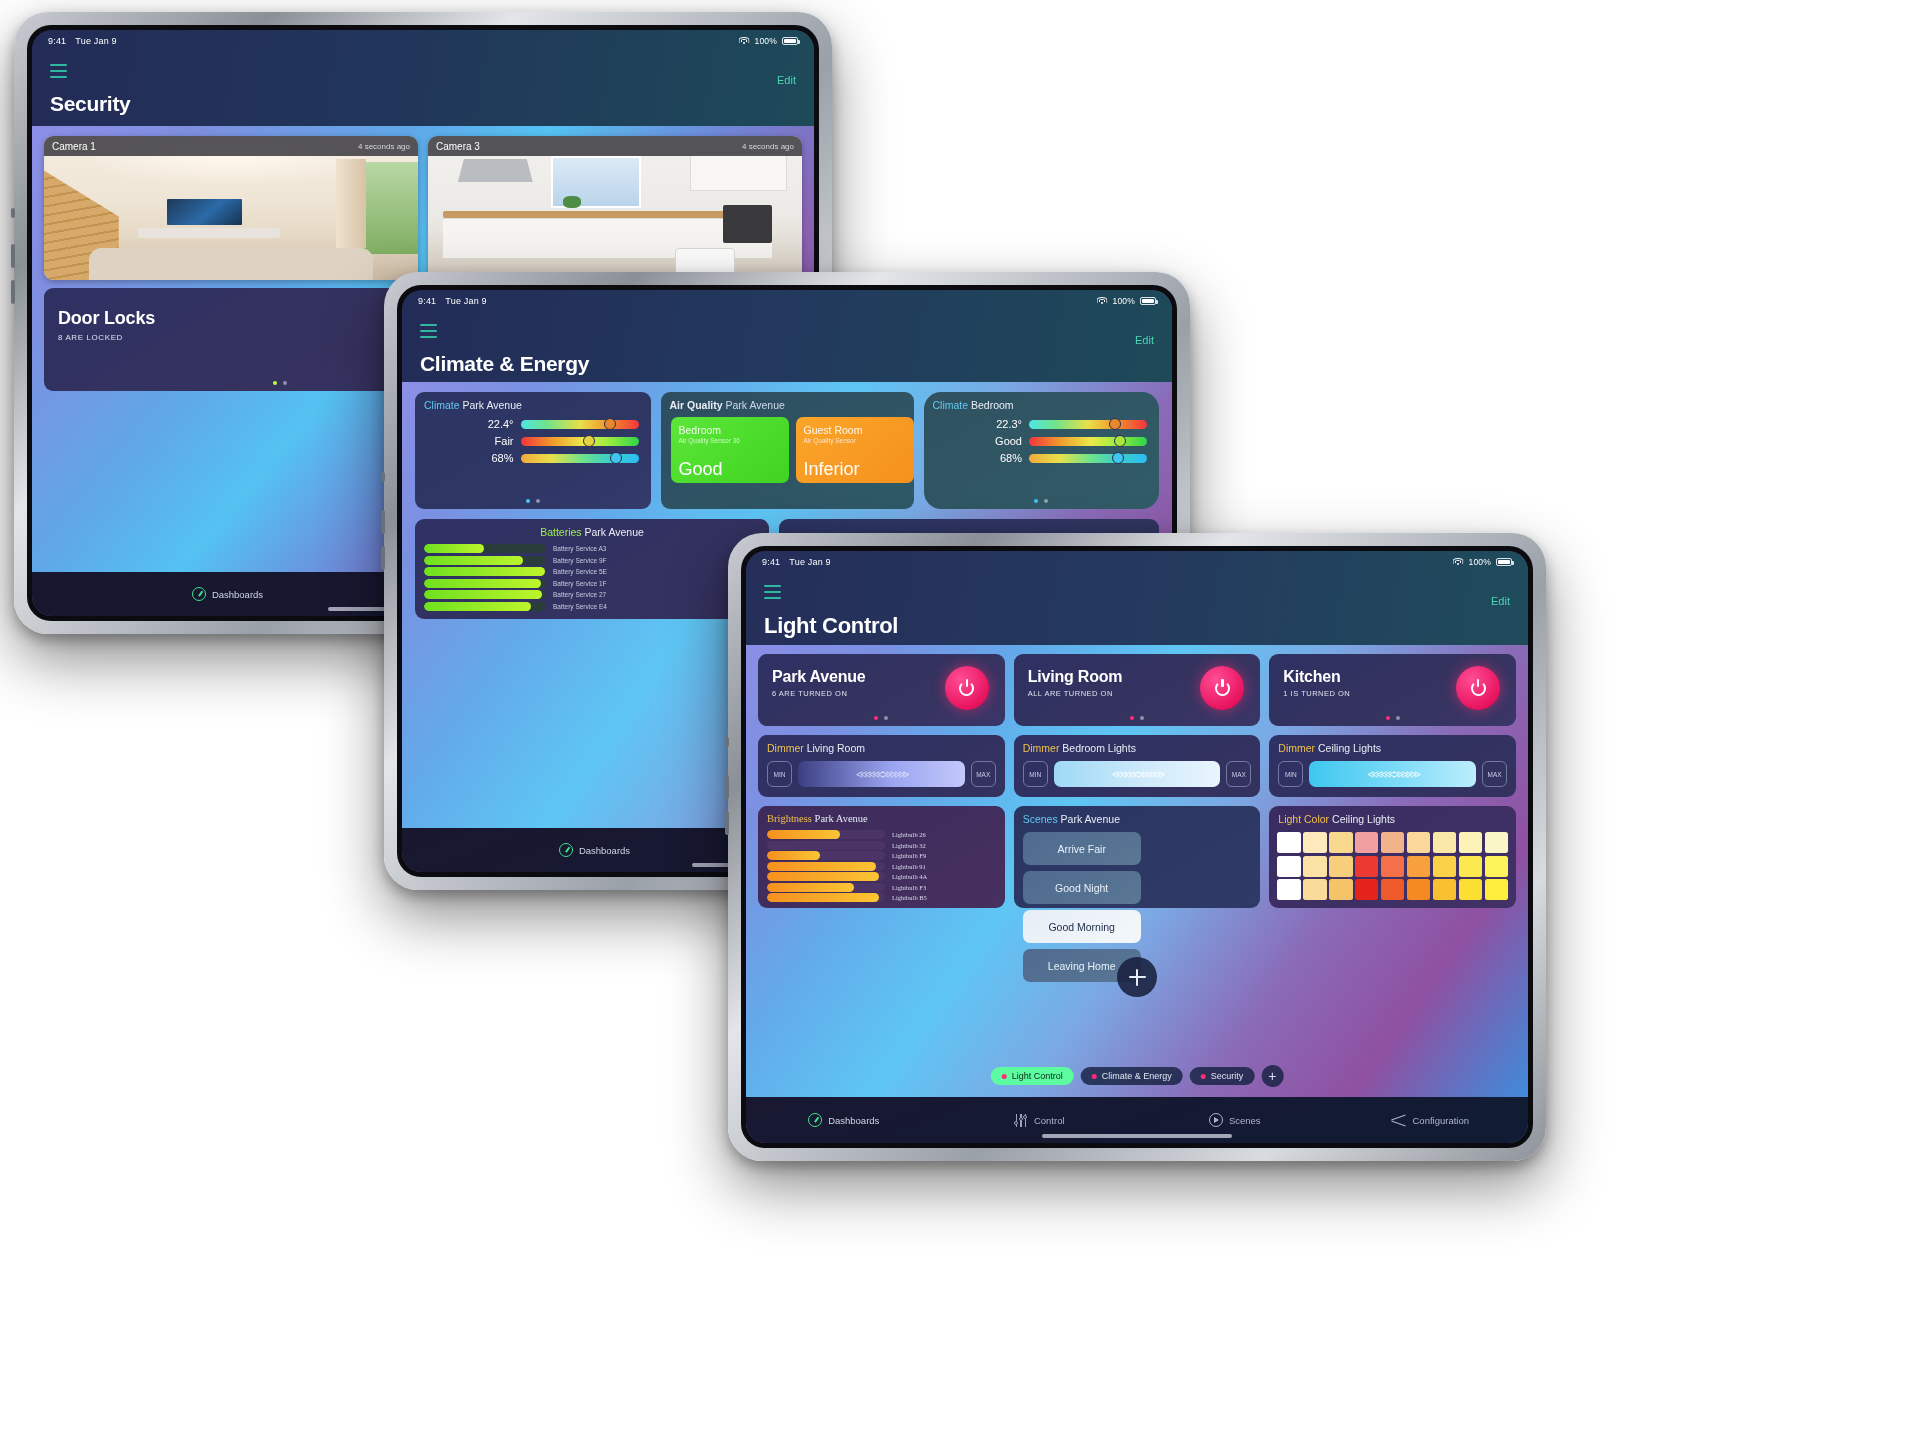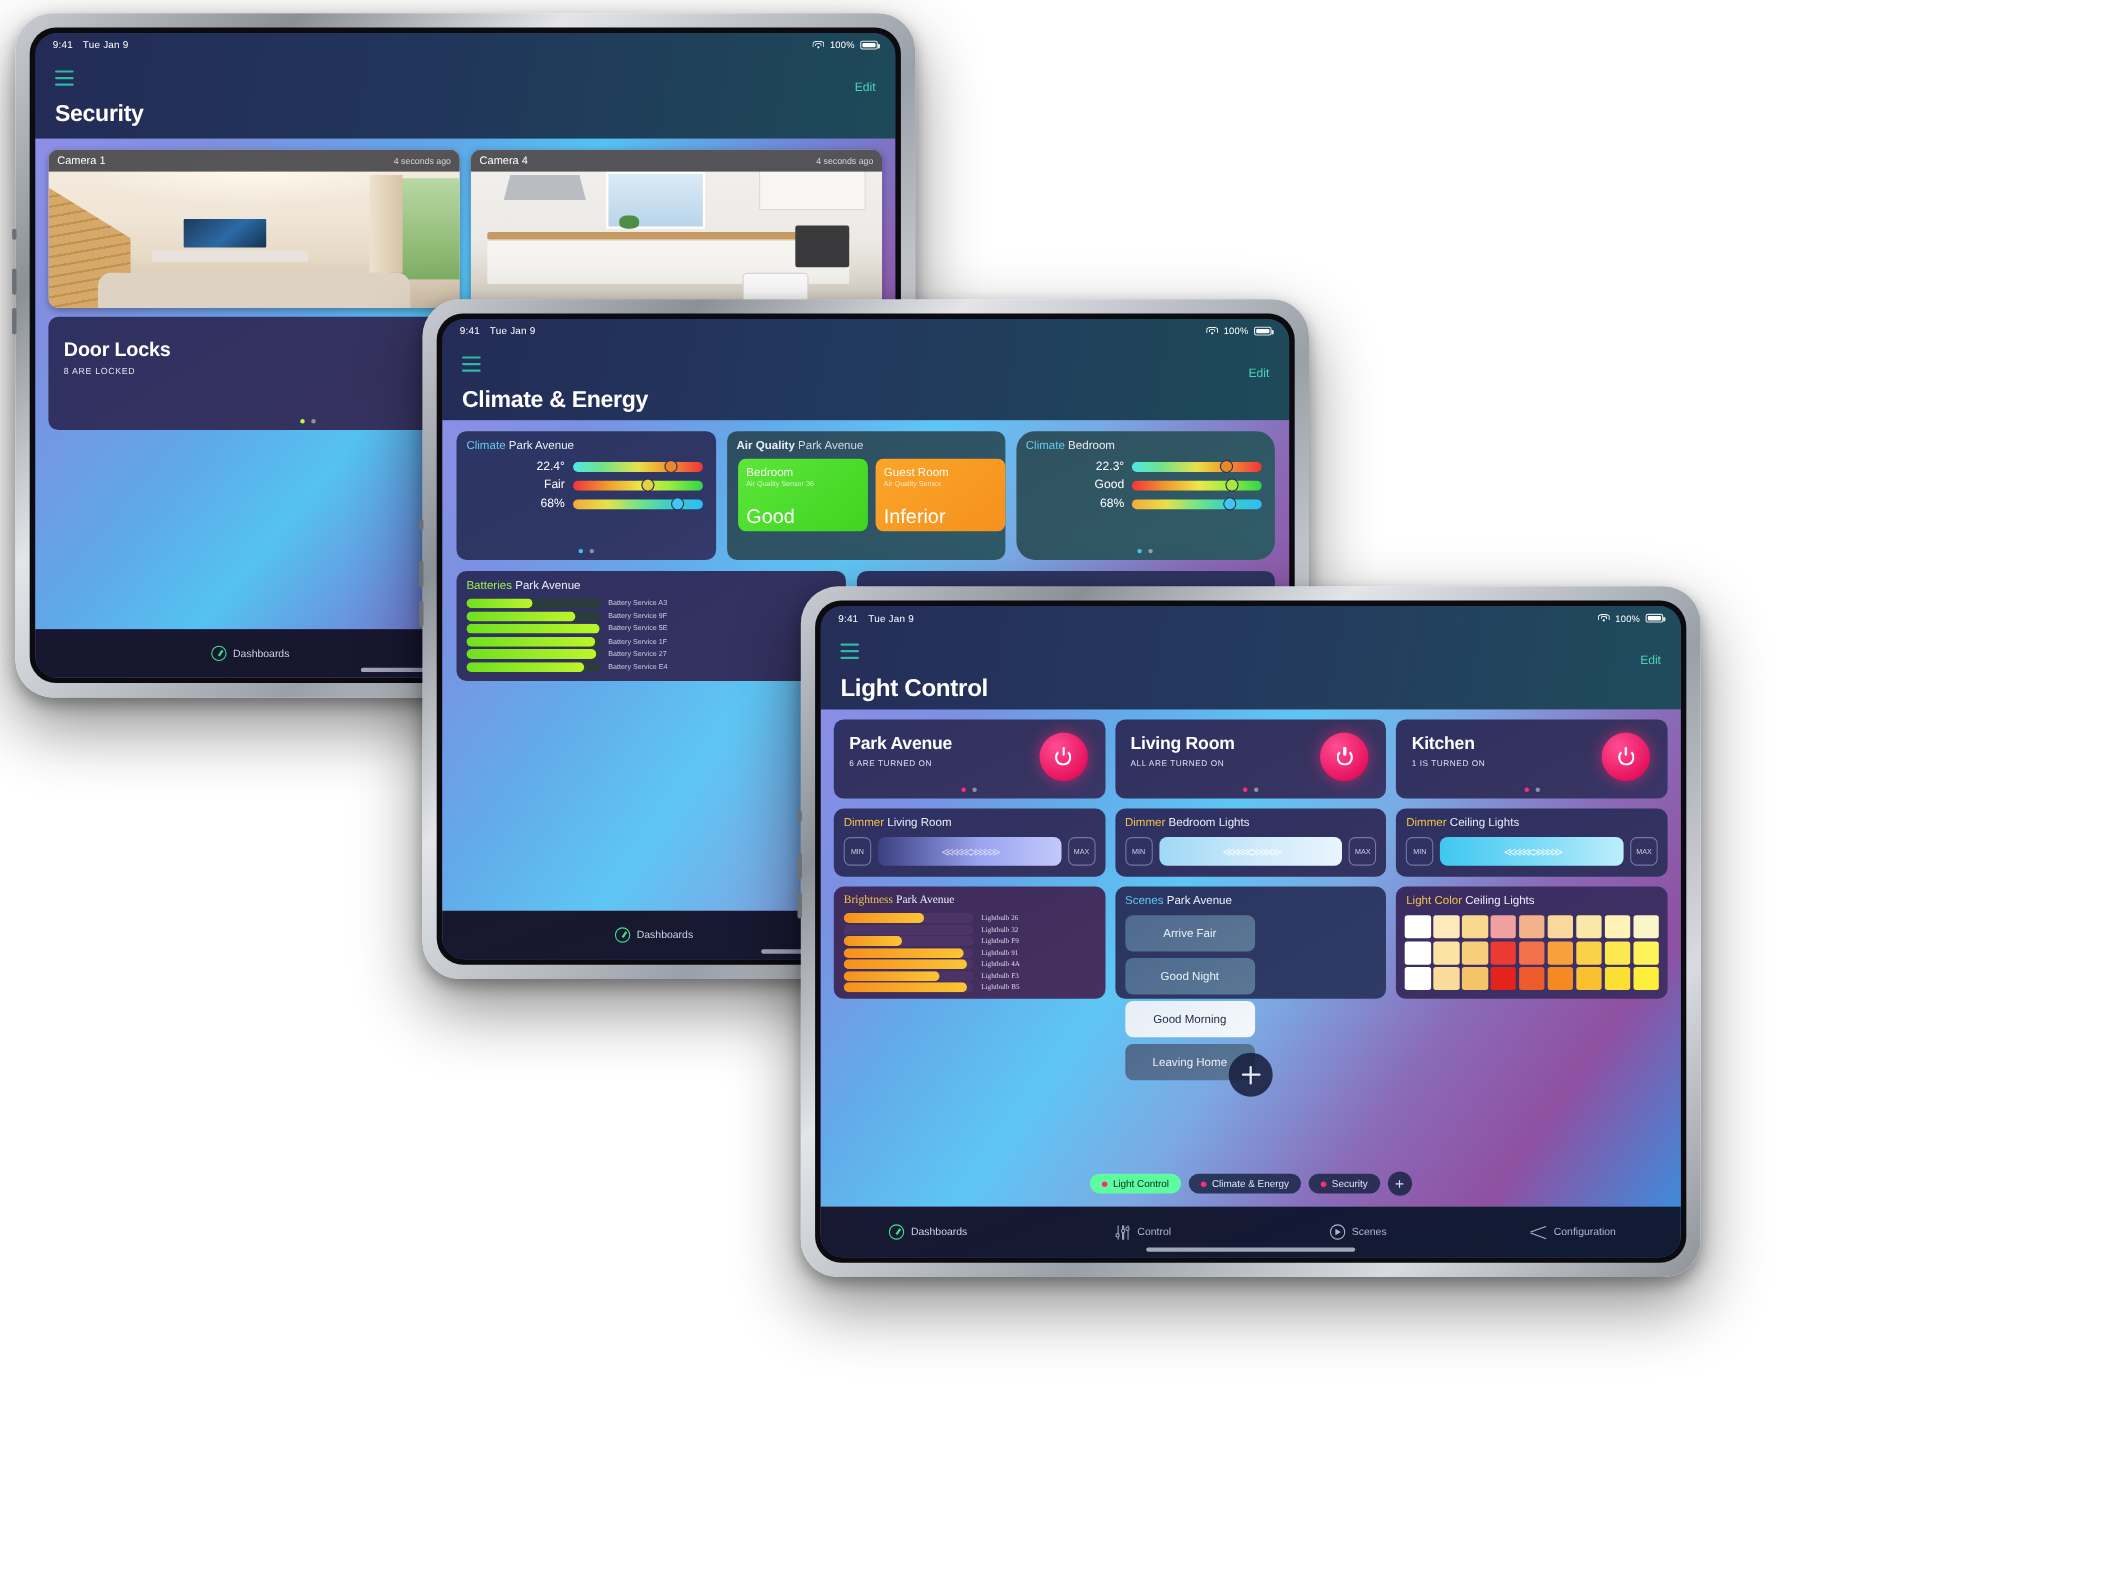--- a/index.html
+++ b/index.html
@@ -216,21 +216,21 @@
 
   .aq-wrap { display:flex; gap:7px; padding:3px 0 0 10px; }
   .aq { width:118px; height:66px; border-radius:7px; padding:7px 8px; position:relative; overflow:hidden; }
   .aq.good { background:linear-gradient(140deg,#5ce63a,#3fd41f); }
   .aq.inf  { background:linear-gradient(140deg,#fba52a,#f4911d); }
   .aq .t { color:rgba(255,255,255,.92); font-size:10.5px; }
   .aq .s { color:rgba(255,255,255,.72); font-size:6.5px; margin-top:1px; }
   .aq .v { color:#fff; font-size:18px; position:absolute; bottom:3px; left:8px; white-space:nowrap; }
 
   .cli-grid2 { position:absolute; left:13px; right:13px; top:137px; display:flex; gap:10px; }
-  .bat-card { flex:1; height:100px; border-radius:9px; background:linear-gradient(150deg,#2f3163,#35325f); position:relative; }
+  .bat-card { flex:1; height:100px; border-radius:9px; background:linear-gradient(150deg,#2f3163,#35325f); position:relative;text-align:center; }
   .bat-rows { padding:3px 9px 0 9px; }
   .brow { display:flex; align-items:center; gap:7px; margin-bottom:2.5px; }
   .btrack { flex:0 0 122px; height:9px; border-radius:5px; background:#2b3d3b; position:relative; overflow:hidden; }
   .bfill { position:absolute; left:0; top:0; bottom:0; border-radius:5px;
     background:linear-gradient(90deg,#6fe01f,#bdf52b); }
   .blab { color:#c7cde0; font-size:6.5px; white-space:nowrap; }
   .g9-card { flex:1; height:105px; border-radius:9px; background:linear-gradient(150deg,#2c3563,#32355f);
     display:flex; align-items:center; padding-left:26px; position:relative; }
   .g9-ring { width:64px; height:64px; position:relative; border-radius:50%;
     background:conic-gradient(from 200deg,#49b6f5 0deg 312deg,#27406b 312deg 360deg); }
@@ -360,21 +360,21 @@
                 <div class="hood"></div>
                   <div class="win2"></div>
                   <div class="cab"></div>
                 <div class="plant"></div>
                   <div class="counter"></div>
                   <div class="base"></div>
                 <div class="oven"></div>
                   <div class="chair"></div>
               </div>
               <div class="cam-bar">
-                <span>Camera 4</span>
+                <span>Camera 3</span>
                 <span class="ago">4 seconds ago</span>
               </div>
             </div>
 
 
           </div>
 
           <div class="sec-row2">
             <div class="lock-card">
               <h3>Door Locks</h3>

